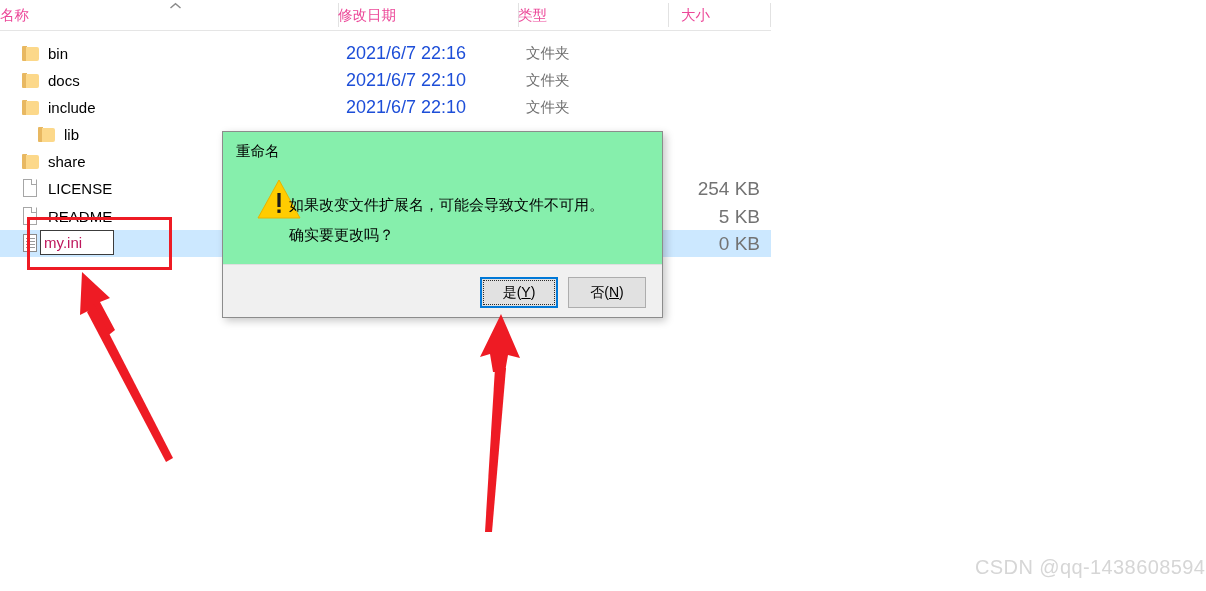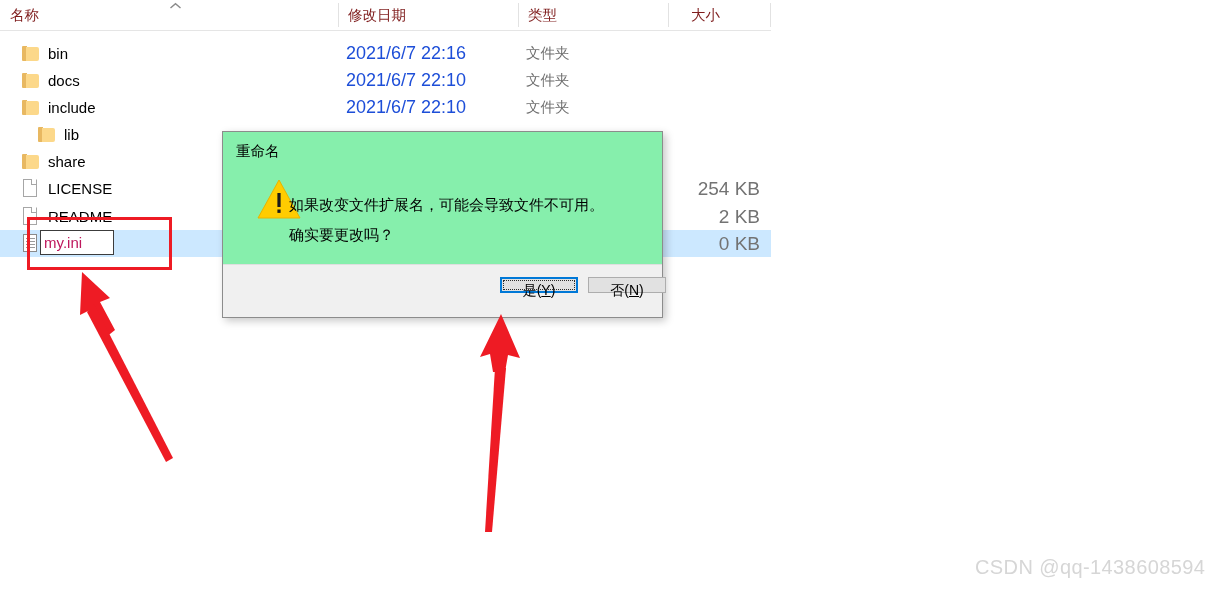--- a/index.html
+++ b/index.html
@@ -34,23 +34,22 @@
     width: 771px;
     height: 30px;
     background: #ffffff;
     border-bottom: 1px solid #e5e5e5;
   }
   .col-head {
     position: absolute;
     top: 0;
     height: 30px;
     line-height: 30px;
-    color: #7f1d1d;
+    color: #ec4899;
     font-size: 14.5px;
-    padding-left: 10px;
     box-sizing: border-box;
     white-space: nowrap;
   }
   .col-sep {
     position: absolute;
     top: 3px;
     width: 1px;
     height: 24px;
     background: #e2e2e2;
   }
@@ -270,33 +269,32 @@
     left: 0;
     bottom: 0;
     width: 439px;
     height: 52px;
     background: #f0f0f0;
     border-top: 1px solid #dfdfdf;
   }
   .dlg-btn {
     position: absolute;
     top: 12px;
-    height: 16px;
+    height: 31px;
     font-size: 14px;
     font-family: "Liberation Sans", "DejaVu Sans", sans-serif;
     color: #000000;
     background: #e1e1e1;
     border: 1px solid #adadad;
     box-sizing: border-box;
     text-align: center;
     line-height: 25px;
     padding: 0;
     cursor: default;
     white-space: nowrap;
-    margin-left: 20px;
   }
   #btn-yes {
     left: 257px;
     width: 78px;
     border: 2px solid #0078d7;
     background: #e1e1e1;
     line-height: 23px;
   }
   #btn-yes .focus-ring {
     position: absolute;
@@ -443,21 +441,21 @@
 
   <div class="row" style="top:203px;">
     <div class="cell-name">
       <span class="icon-file">
           <i class="fold"></i>
         </span>
       <span>README</span>
     </div>
     <div class="cell-date"></div>
     <div class="cell-type"></div>
-    <div class="cell-size">2 KB</div>
+    <div class="cell-size">5 KB</div>
   </div>
 
   <div class="row selected" style="top:230px;">
     <div class="cell-name">
       <span class="icon-text">
         <i class="ln" style="top:3px;"></i>
         <i class="ln" style="top:6px;"></i>
         <i class="ln" style="top:9px;"></i>
         <i class="ln" style="top:12px;"></i>
       </span>

